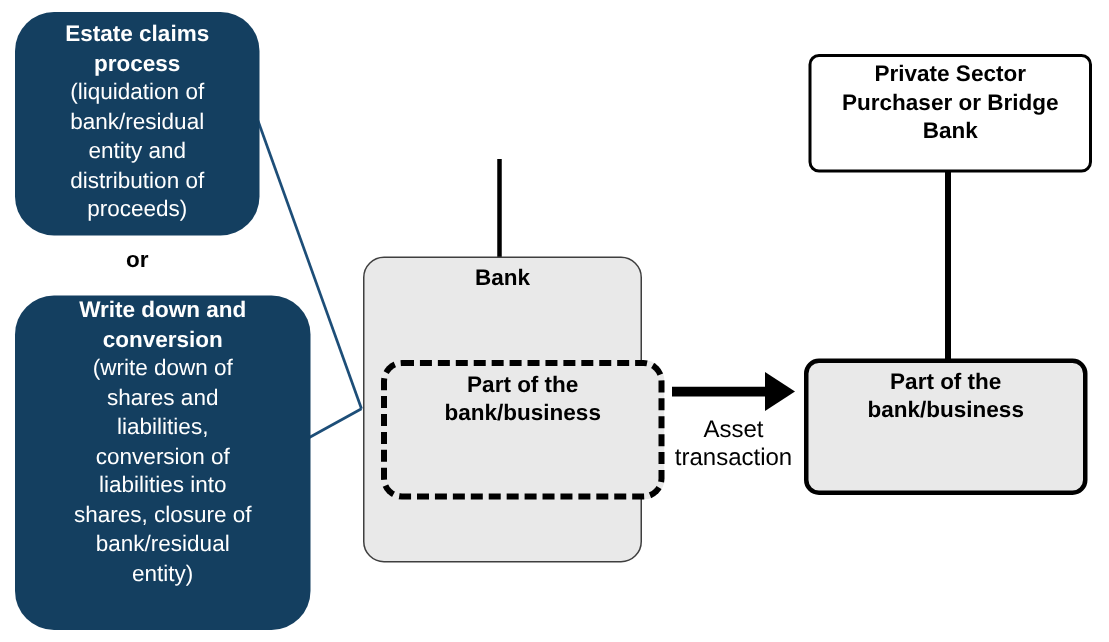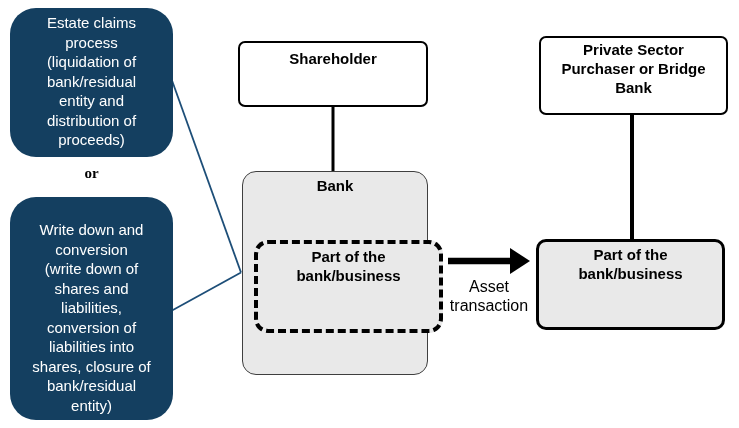--- a/index.html
+++ b/index.html
@@ -34,32 +34,31 @@
   }
   .lines { white-space: pre-line; }
   
   .navy-box {
     background: var(--navy);
     color: #ffffff;
     border-radius: 26px;
     font-size: 15px;
     line-height: 19.5px;
   }
-  .navy-box .title { font-weight: normal; }
+  .navy-box .title { font-weight: bold; }
   .estate { left: 10px; top: 8px; width: 163px; height: 149px; padding-top: 5px; }
-  .writedown { left: 10px; top: 197px; width: 163px; height: 223px; padding-top: 23px; }
+  .writedown { left: 10px; top: 197px; width: 197px; height: 223px; padding-top: 0; }
   .or-label {
     position: absolute;
     left: 10px; top: 165px; width: 163px;
     text-align: center;
     font-weight: bold;
     font-size: 15px;
     color: #000;
     z-index: 1;
-    font-family: Liberation Serif, serif;
   }
   
   .white-box {
     background: #ffffff;
     border: 2px solid var(--border_dark);
     border-radius: 7px;
     color: #000;
     font-weight: bold;
     font-size: 15px;
     line-height: 19px;
@@ -141,23 +140,20 @@
     <div class="lines">(write down of
 shares and
 liabilities,
 conversion of
 liabilities into
 shares, closure of
 bank/residual
 entity)</div>
   </div>
 
-  <div class="box white-box shareholder">
-    <span>Shareholder</span>
-  </div>
 
   <div class="box bank">
     <span>Bank</span>
   </div>
 
   <div class="box part-dashed">
     <div class="lines">Part of the
 bank/business</div>
   </div>
 

